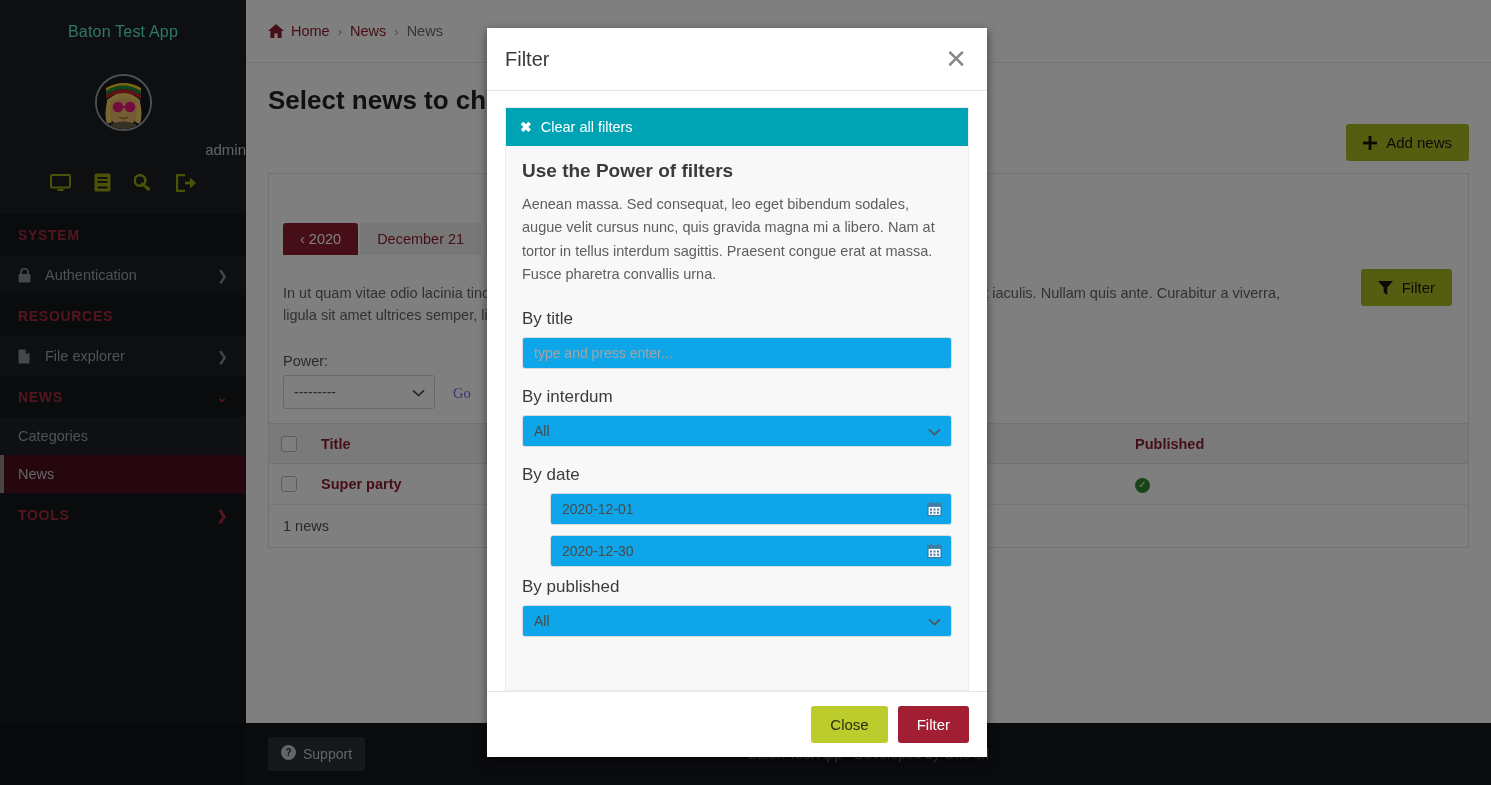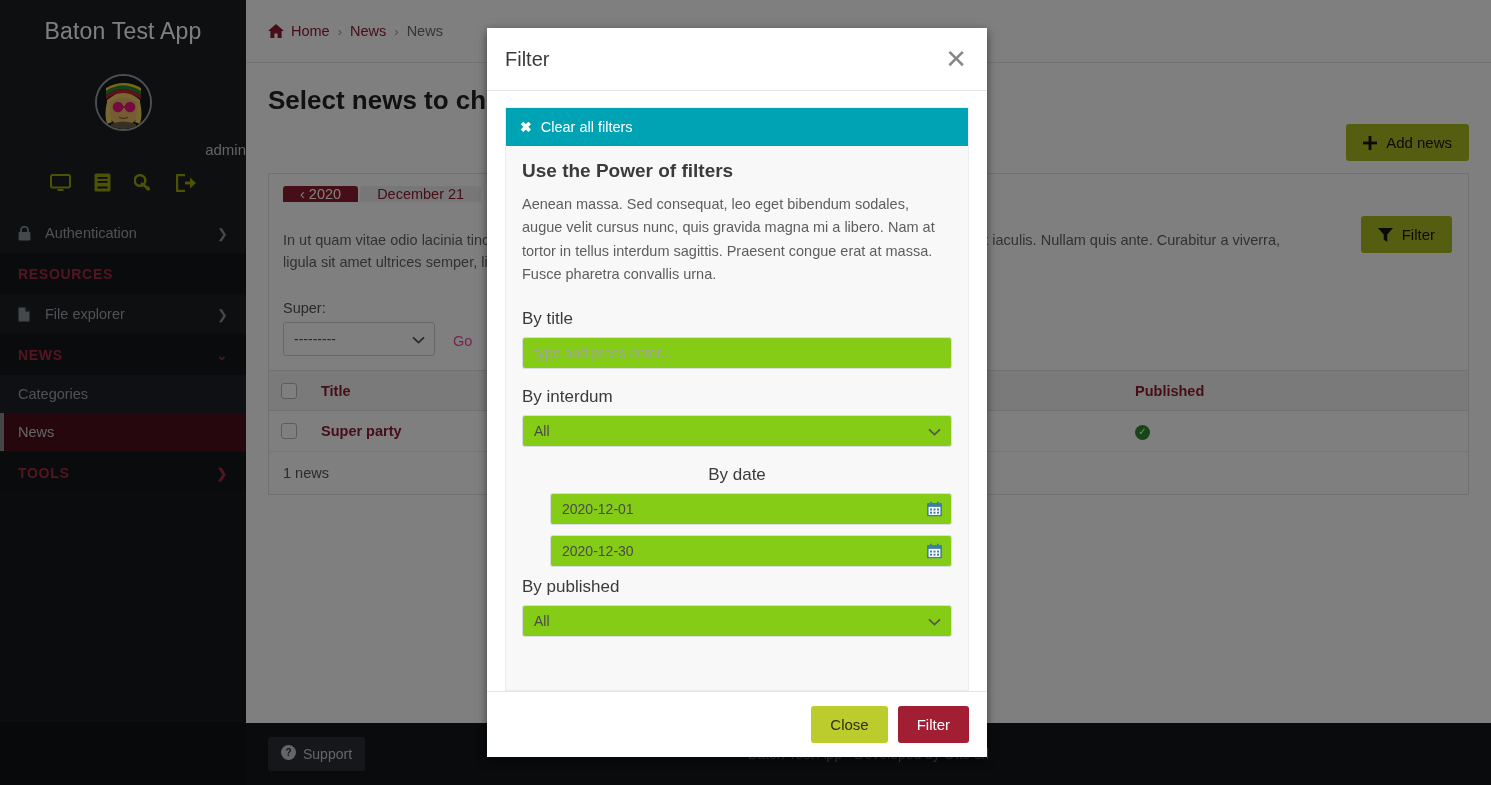--- a/index.html
+++ b/index.html
@@ -27,22 +27,22 @@
     flex: 0 0 246px;
     background: #16191d;
     color: #b5b9bd;
     position: relative;
     z-index: 1;
   }
   .brand {
     height: 63px;
     display: flex; align-items: center; justify-content: center;
     background: #1b1e23;
-    color: #ffffff;
-    font-size: 23px;
+    color: #5eead4;
+    font-size: 16px;
     font-weight: 400;
     letter-spacing: .2px;
   }
   .user-block {
     background: #1b1e23;
     padding: 11px 0 20px 0;
     text-align: right;
   }
   .avatar {
     width: 57px; height: 57px;
@@ -168,24 +168,25 @@
     border: 1px solid #e3e3e3;
     background: #fff;
     flex: 0 0 auto;
   }
   .card-tabs {
     display: flex;
     padding: 12px 14px 0 14px;
     gap: 2px;
   }
   .tab {
-    padding: 0 17px;
+    padding: 8px 17px;
     font-size: 14.5px;
     cursor: pointer;
     border-radius: 3px 3px 0 0;
+    margin-top: 37px;
   }
   .tab.active { background: #8d1d2c; color: #ffffff; }
   .tab.inactive { background: #efefef; color: #8d1d2c; text-align: right; }
 
   .card-desc {
     padding: 12px 14px 6px 14px;
     font-size: 14.5px;
     line-height: 1.55;
     color: #646464;
     max-width: 1060px;
@@ -207,23 +208,23 @@
     padding: 0 28px 0 10px;
     font-size: 14px; color: #555;
     cursor: pointer;
   }
   .select-box .chev {
     position: absolute; right: 9px; top: 50%; transform: translateY(-50%);
     color: #555;
   }
   .go-btn {
     background: transparent; border: none;
-    font-size: 14.5px; color: #ec4899; cursor: pointer;
+    font-size: 14.5px; color: #8b5cf6; cursor: pointer;
     padding: 7px 6px;
-    font-family: Liberation Sans, sans-serif;
+    font-family: Liberation Serif, serif;
   }
 
   table.list { width: 100%; border-collapse: collapse; }
   table.list th {
     text-align: left;
     font-size: 14.5px;
     color: #8d1d2c;
     padding: 11px 12px;
     background: #f5f5f5;
     border-top: 1px solid #e3e3e3;
@@ -349,27 +350,27 @@
   .panel-h { font-size: 19px; color: #3b3b3b; margin: 0 0 11px 0; font-weight: 700; }
   .panel-p {
     font-size: 14.5px; line-height: 1.62; color: #5e5e5e;
     margin: 0 0 22px 0;
   }
   .field-label {
     font-size: 17px; color: #3b3b3b; margin-bottom: 8px; display: block;
     font-weight: 400;
   }
   .field { margin-bottom: 18px; }
-  .field.tight { margin-bottom: 7px; text-align: center; }
+  .field.tight { margin-bottom: 7px; }
   .input, .fselect {
     width: 100%;
     height: 32px;
     border: 1px solid #d8dde2;
     border-radius: 3px;
-    background: #84cc16;
+    background: #0ea5e9;
     font-size: 14px;
     color: #4a4a4a;
     padding: 0 32px 0 11px;
     font-family: "Liberation Sans", sans-serif;
     display: flex; align-items: center;
     position: relative;
   }
   .input::placeholder { color: #a4a4a4; }
   input.input { display: block; }
   .fselect { cursor: pointer; text-align: right; }
@@ -452,20 +453,23 @@
         <span class="ic">
           <svg width="21" height="18" viewBox="0 0 21 18" fill="currentColor">
               <path d="M9 1 H2 a1 1 0 0 0 -1 1 v14 a1 1 0 0 0 1 1 h7" fill="none" stroke="currentColor" stroke-width="2.4"></path>
               <rect x="9" y="7.6" width="8" height="2.8"></rect>
               <path d="M14 3.5 L20 9 L14 14.5 z"></path>
             </svg>
         </span>
       </div>
     </div>
 
+    <div class="nav-section">
+      <span>SYSTEM</span>
+    </div>
     <div class="nav-item">
       <span class="lead-icon">
         <svg width="13" height="15" viewBox="0 0 13 15" fill="currentColor">
             <path d="M3 6 V4.2 a3.5 3.5 0 0 1 7 0 V6" fill="none" stroke="currentColor" stroke-width="1.8"></path>
             <rect x="0.6" y="6" width="11.8" height="8.4" rx="1.2"></rect>
           </svg>
       </span>
       <span>Authentication</span>
       <span class="chev">❯</span>
     </div>
@@ -549,21 +553,21 @@
                   <path d="M0 0 h15 L9.3 6.6 V14 L5.7 11.6 V6.6 z"></path>
                 </svg>
             </span>
             <span>Filter</span>
           </button>
         </div>
       </div>
 
       <div class="action-bar">
         <div>
-          <label class="action-label">Super:</label>
+          <label class="action-label">Power:</label>
           <div class="select-box">
             <span>---------</span>
             <span class="chev">
               <svg width="13" height="8" viewBox="0 0 13 8" fill="none" stroke="currentColor" stroke-width="1.8">
                   <path d="M1 1.3 L6.5 6.6 L12 1.3"></path>
                 </svg>
             </span>
           </div>
         </div>
         <button class="go-btn">Go</button>

